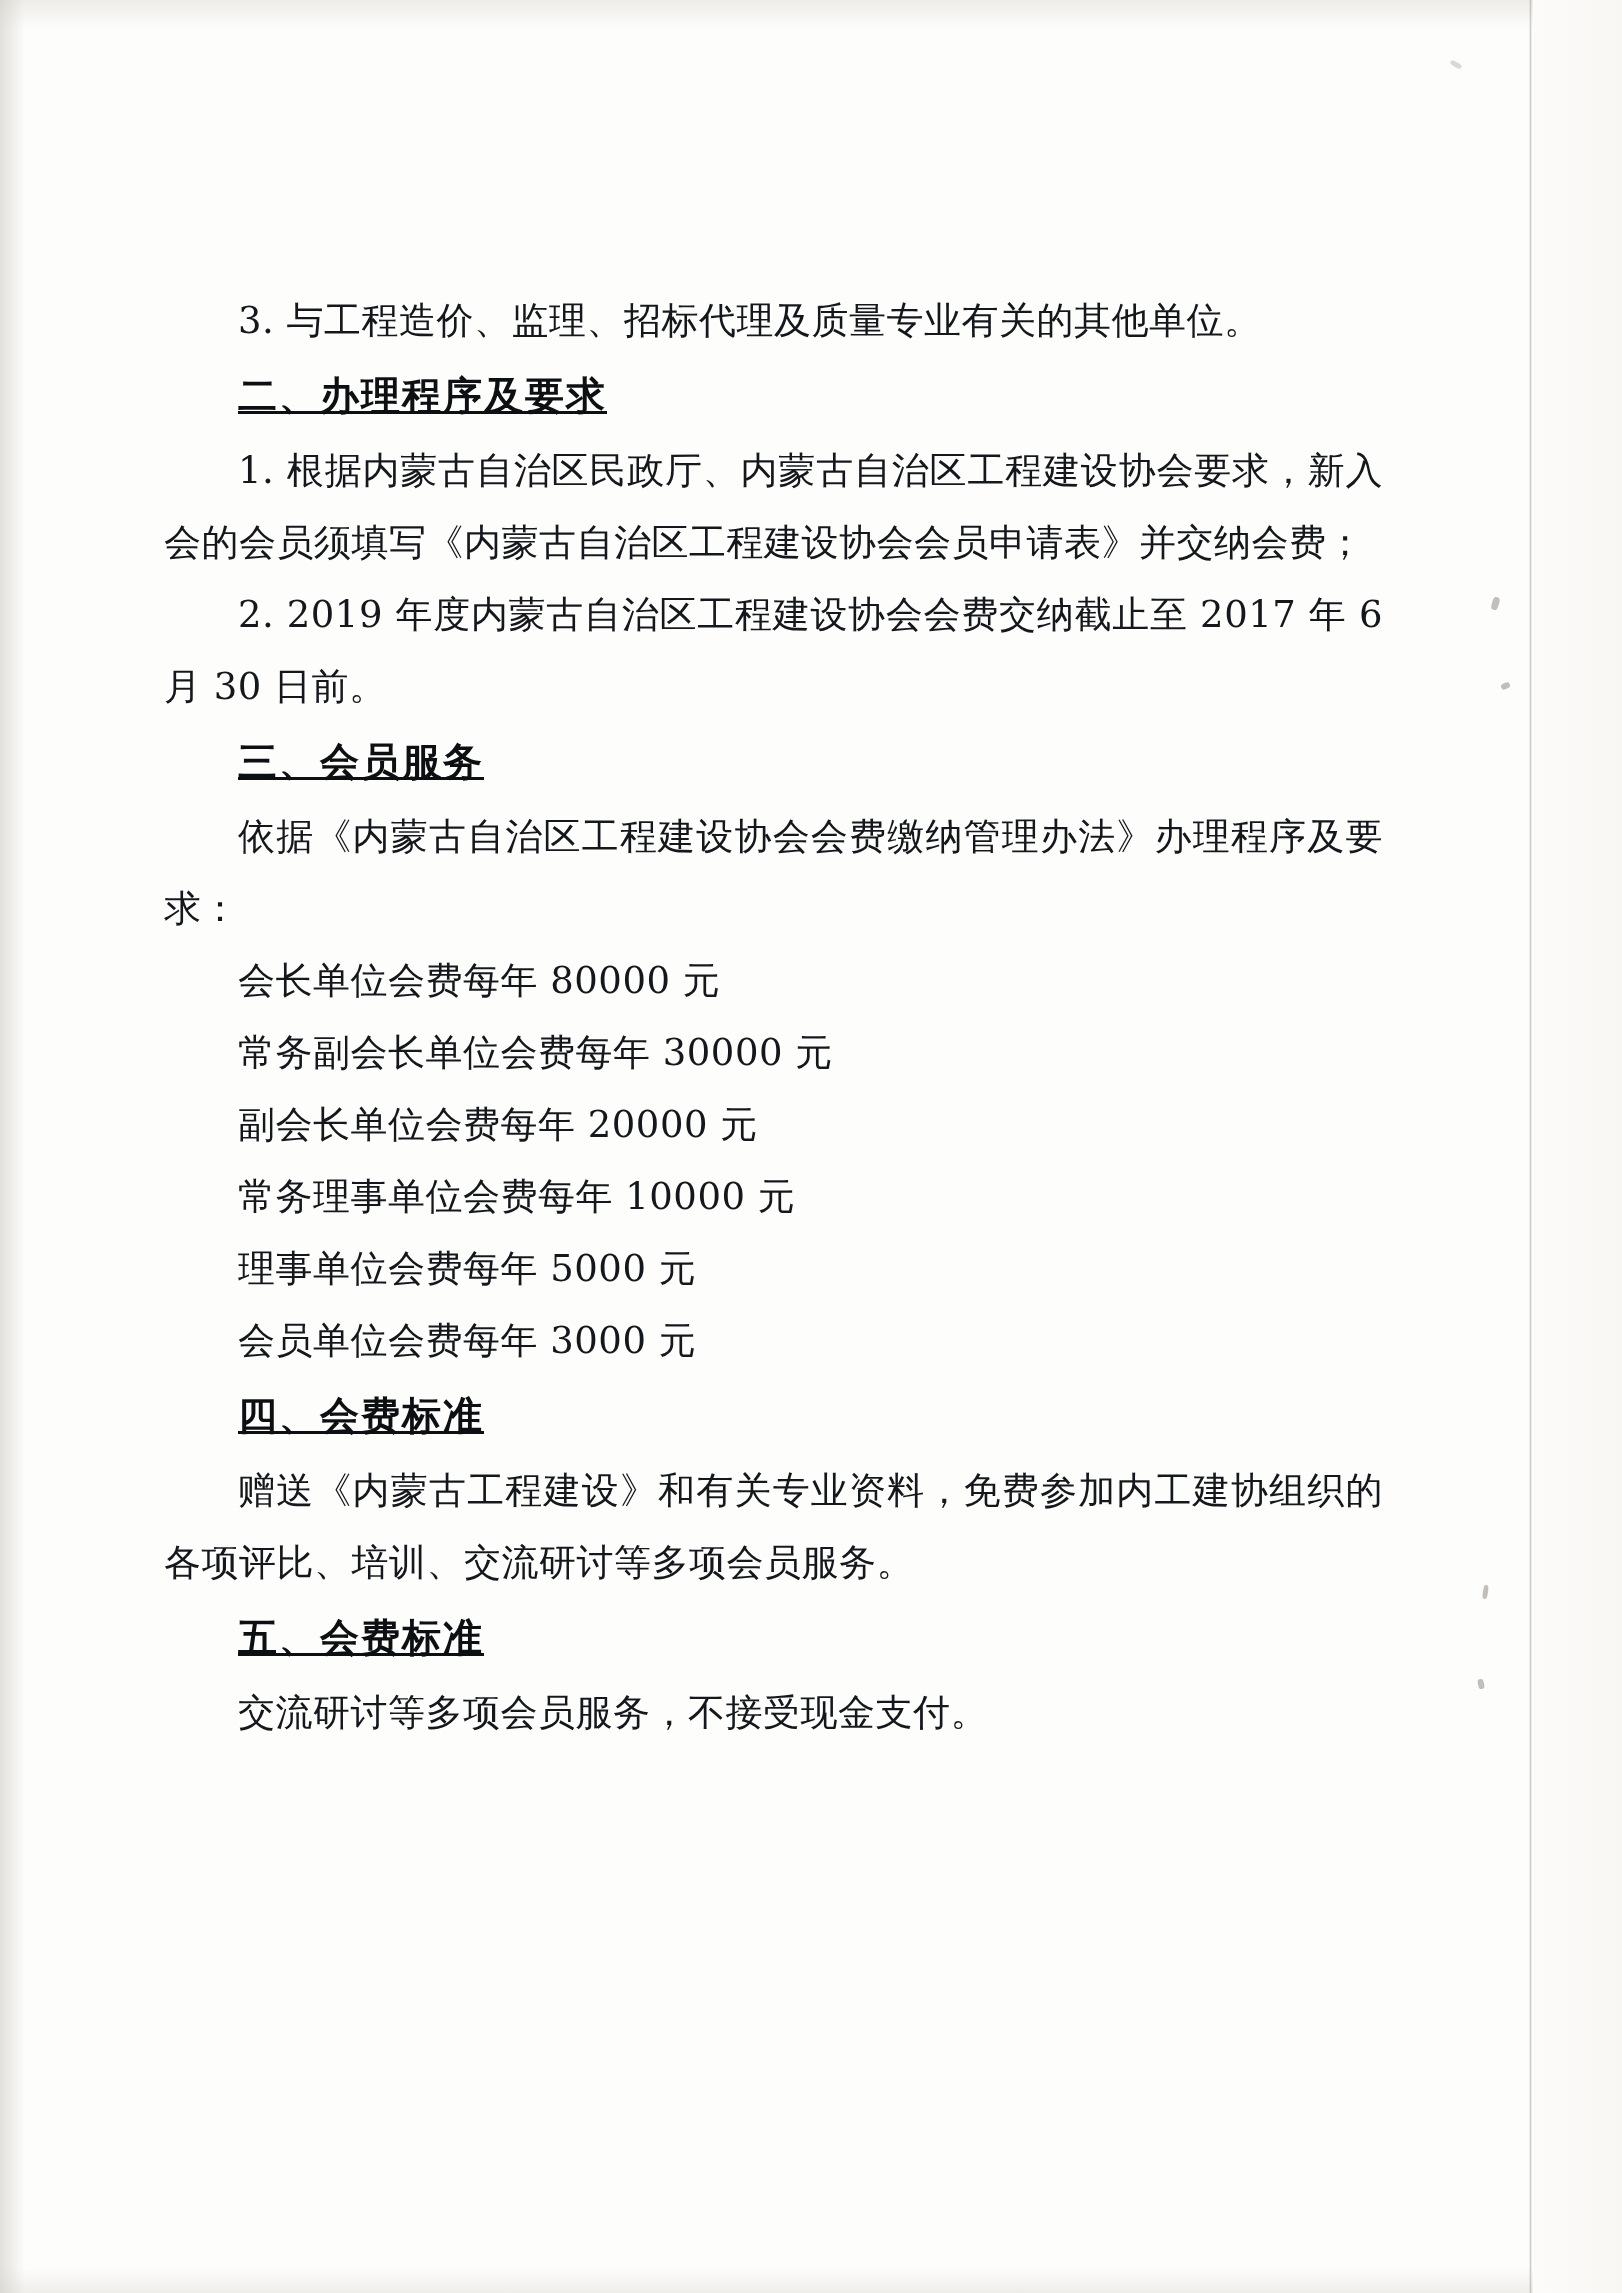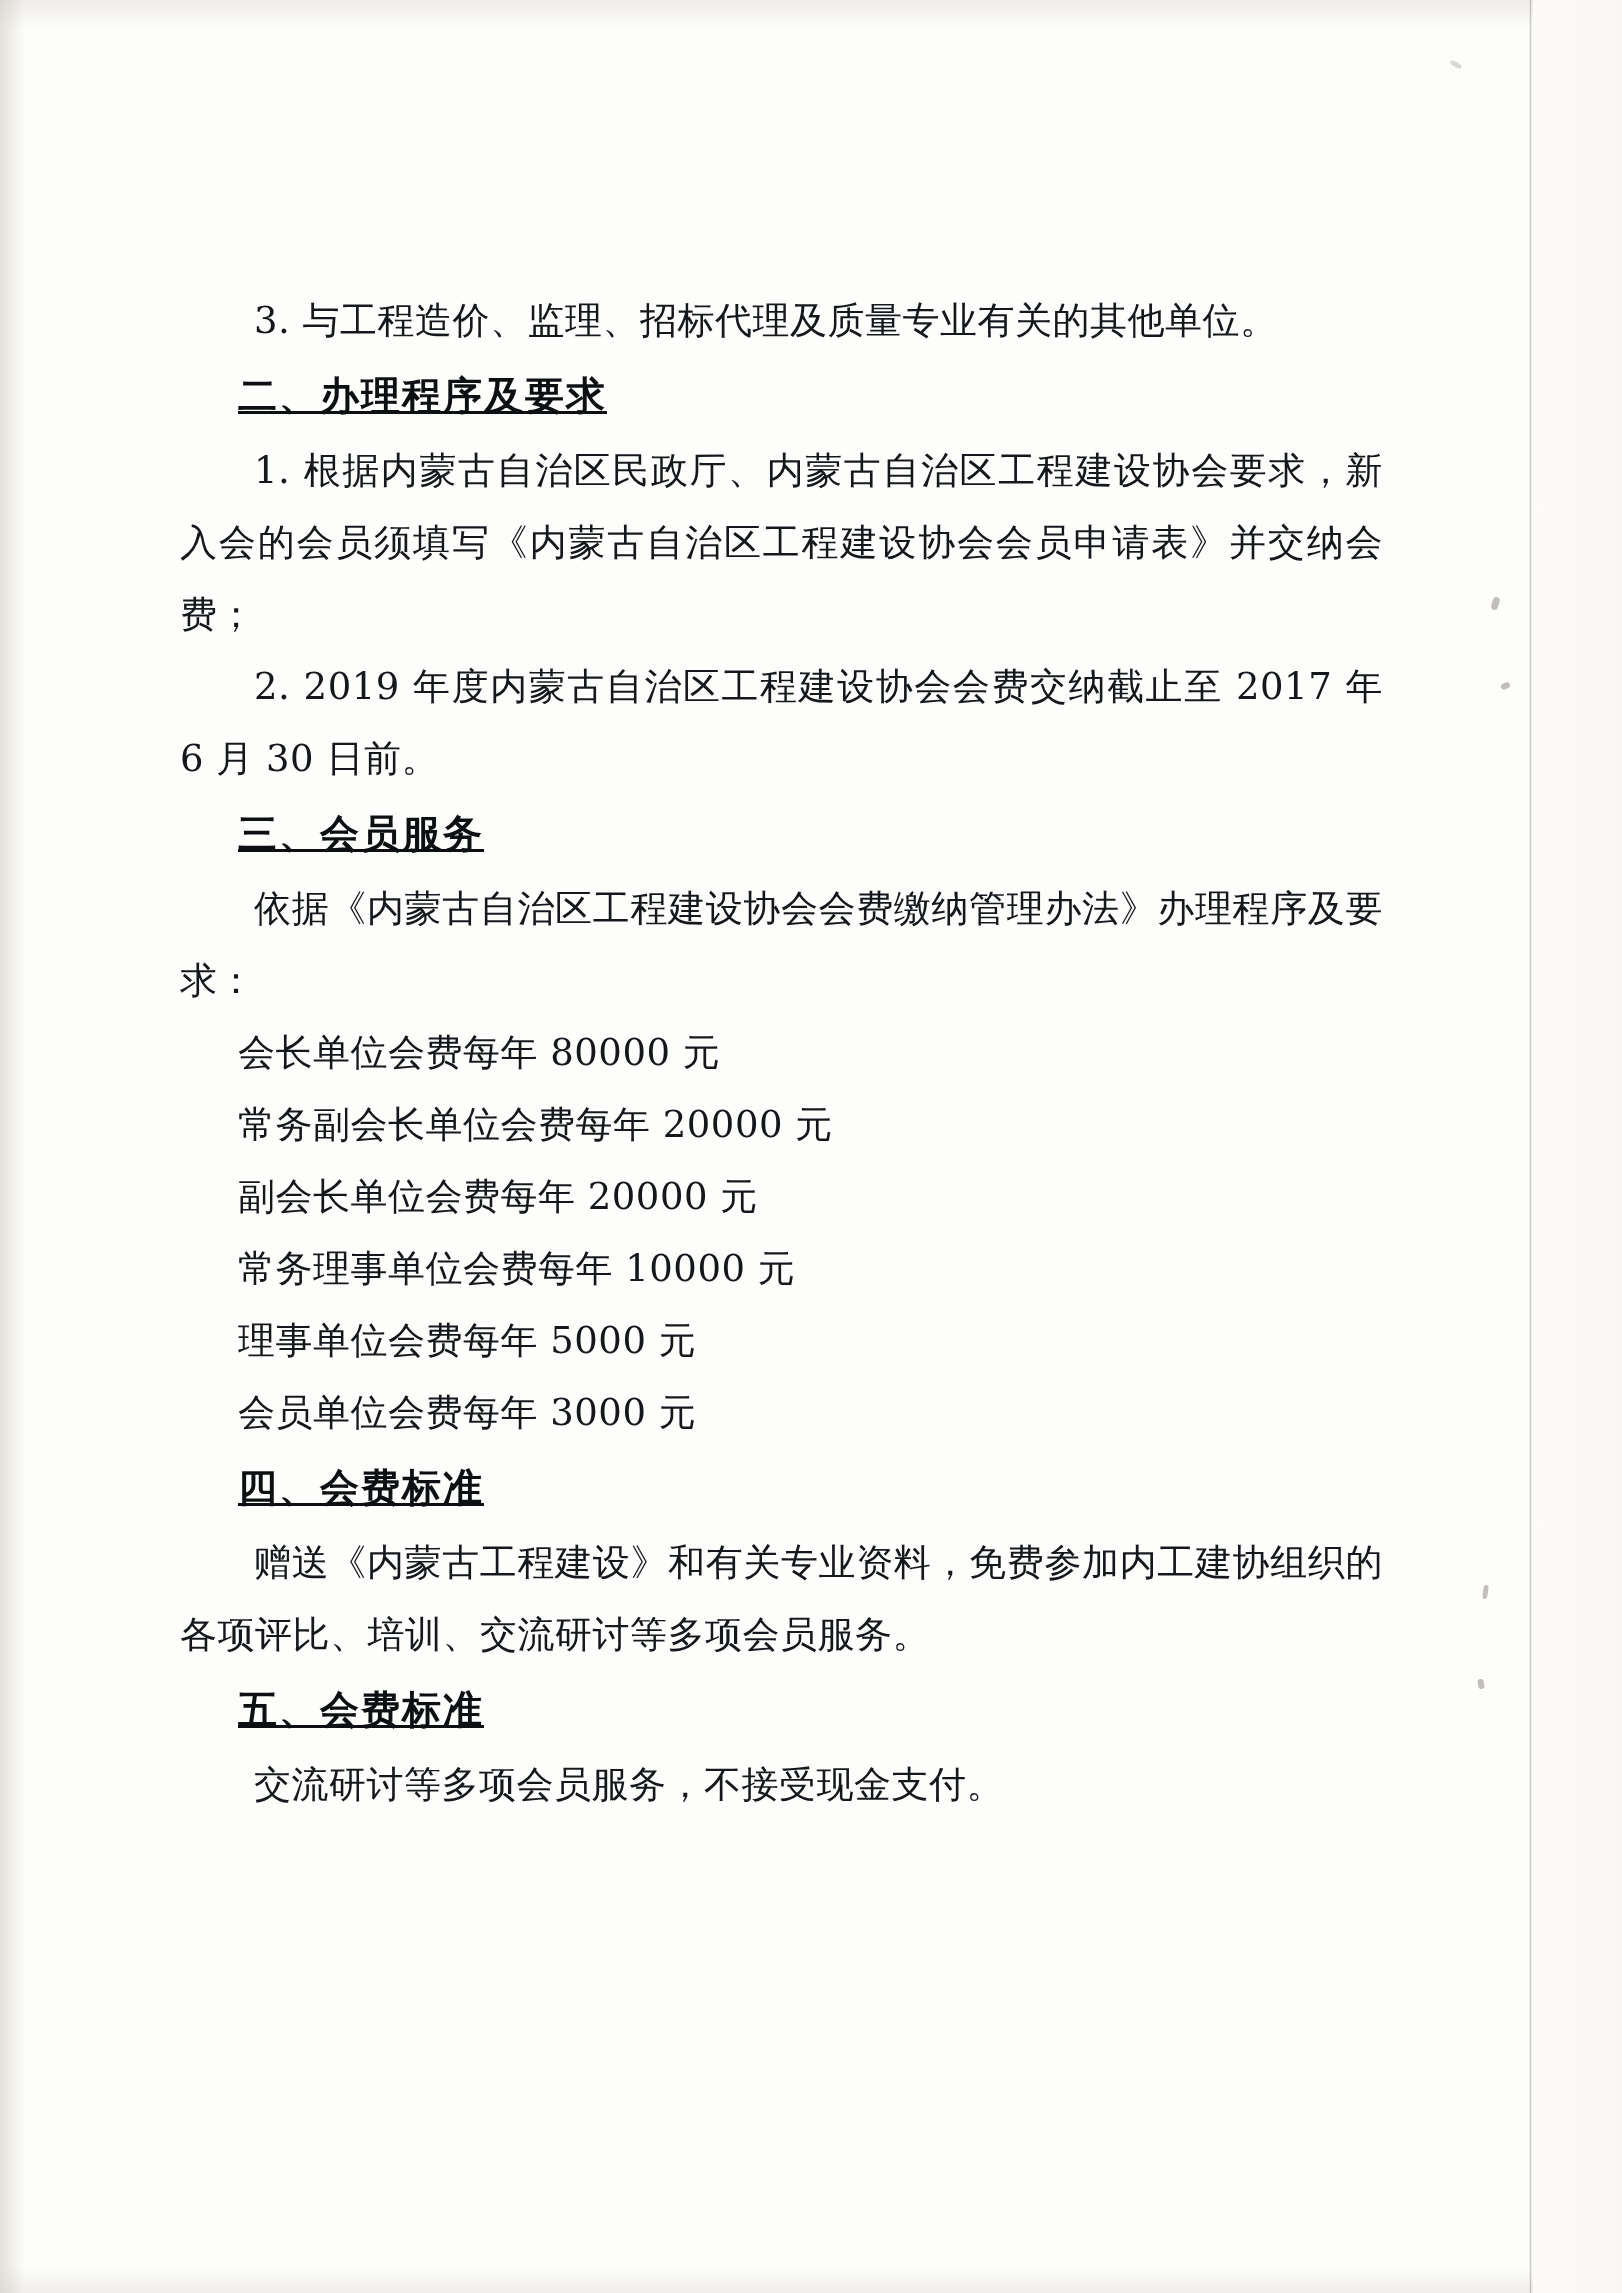--- a/index.html
+++ b/index.html
@@ -57,21 +57,20 @@
     font-size: 37px;
     line-height: 72px;
     color: #14181c;
     letter-spacing: 0.5px;
     text-align: justify;
     text-justify: inter-ideograph;
     font-family: "DejaVu Serif", "Liberation Serif", serif;
   }
   p.para.indent {
     text-indent: 74px;
-    margin-left: 16px;
   }
   p.heading {
     margin: 0;
     font-size: 39px;
     line-height: 78px;
     font-weight: bold;
     color: #0d1013;
     text-indent: 74px;
     letter-spacing: 2px;
     font-family: "DejaVu Sans", "Liberation Sans", sans-serif;
@@ -121,21 +120,21 @@
     <p class="para indent">1. 根据内蒙古自治区民政厅、内蒙古自治区工程建设协会要求，新入会的会员须填写《内蒙古自治区工程建设协会会员申请表》并交纳会费；</p>
 
     <p class="para indent">2. 2019 年度内蒙古自治区工程建设协会会费交纳截止至 2017 年 6 月 30 日前。</p>
 
     <p class="heading">三、会员服务</p>
 
     <p class="para indent">依据《内蒙古自治区工程建设协会会费缴纳管理办法》办理程序及要求：</p>
 
     <div class="fee-list">
       <p class="fee-line">会长单位会费每年 80000 元</p>
-      <p class="fee-line">常务副会长单位会费每年 20000 元</p>
+      <p class="fee-line">常务副会长单位会费每年 30000 元</p>
       <p class="fee-line">副会长单位会费每年 20000 元</p>
       <p class="fee-line">常务理事单位会费每年 10000 元</p>
       <p class="fee-line">理事单位会费每年 5000 元</p>
       <p class="fee-line">会员单位会费每年 3000 元</p>
     </div>
 
     <p class="heading">四、会费标准</p>
 
     <p class="para indent">赠送《内蒙古工程建设》和有关专业资料，免费参加内工建协组织的各项评比、培训、交流研讨等多项会员服务。</p>
 

